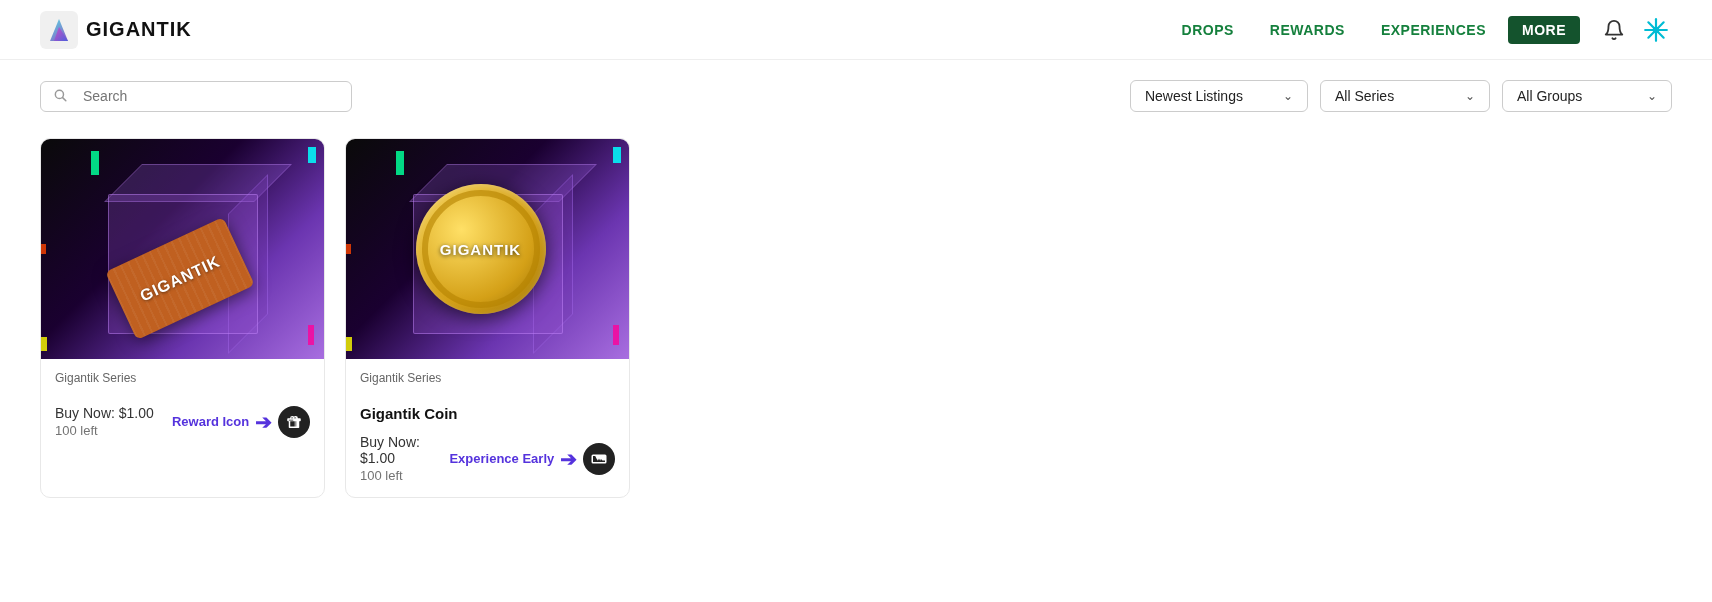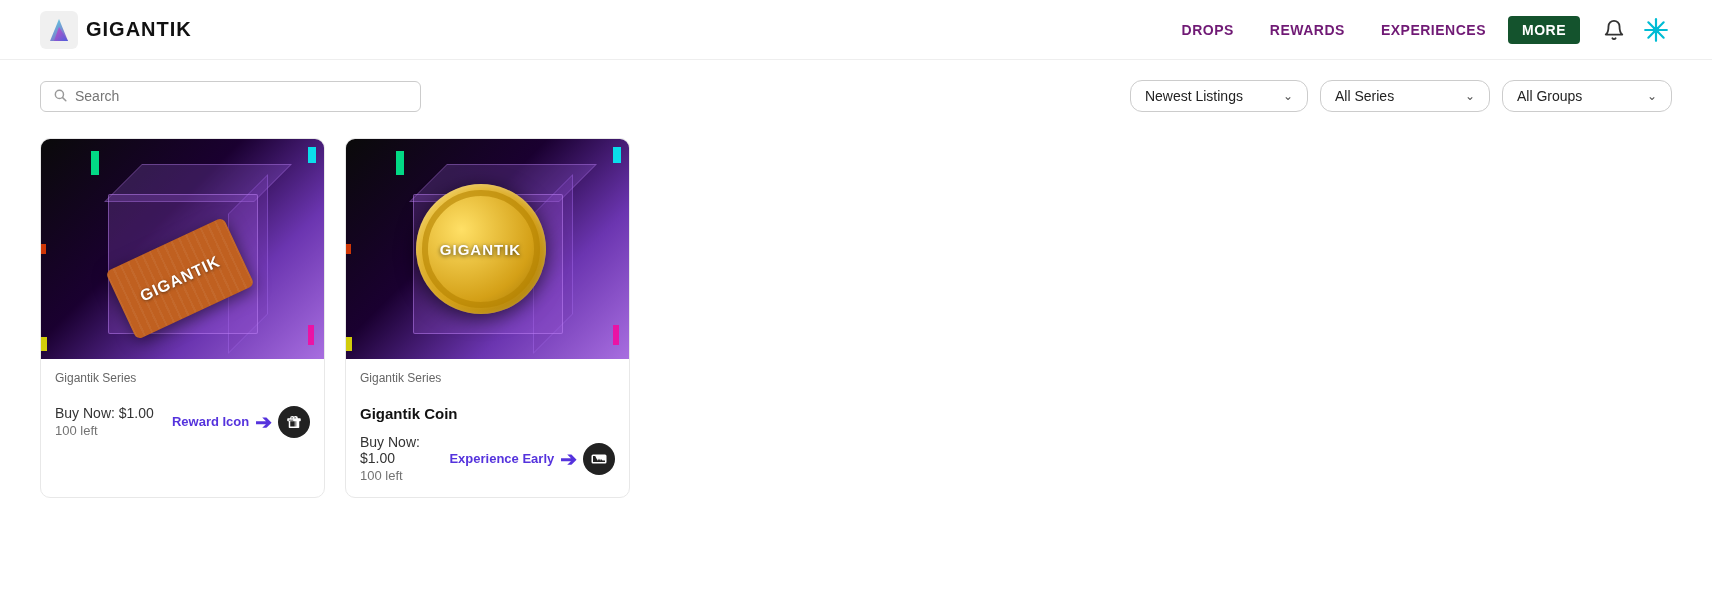--- a/index.html
+++ b/index.html
@@ -31,21 +31,21 @@
       color: #111;
     }
     .nav {
       display: flex;
       align-items: center;
       gap: 8px;
     }
     .nav-item {
       font-size: 14px;
       font-weight: 600;
-      color: #701a75;
+      color: #15803d;
       padding: 6px 14px;
       cursor: pointer;
       border-radius: 4px;
       letter-spacing: 0.5px;
     }
     .nav-item.active {
       background: #14532d;
       color: #fff;
     }
     .nav-icons {
@@ -70,22 +70,22 @@
       align-items: center;
       gap: 16px;
       padding: 20px 40px 16px;
     }
     .search-box {
       display: flex;
       align-items: center;
       border: 1px solid #ccc;
       border-radius: 6px;
       padding: 6px 12px;
-      width: 381px;
-      gap: 8px;
+      width: 312px;
+      gap: 16px;
     }
     .search-box input {
       border: none;
       outline: none;
       font-size: 14px;
       width: 100%;
       color: #555;
     }
     .search-icon-wrap {
       color: #999;
@@ -96,21 +96,21 @@
     }
     .filter-dropdowns {
       display: flex;
       gap: 12px;
     }
     .filter-select {
       display: flex;
       align-items: center;
       justify-content: space-between;
       border: 1px solid #ccc;
-      border-radius: 12px;
+      border-radius: 6px;
       padding: 7px 14px;
       font-size: 14px;
       cursor: pointer;
       gap: 40px;
       min-width: 170px;
       background: #fff;
     }
     .filter-select-label { color: #222; font-size: 14px; }
     .chevron { color: #555; font-size: 12px; }
 

